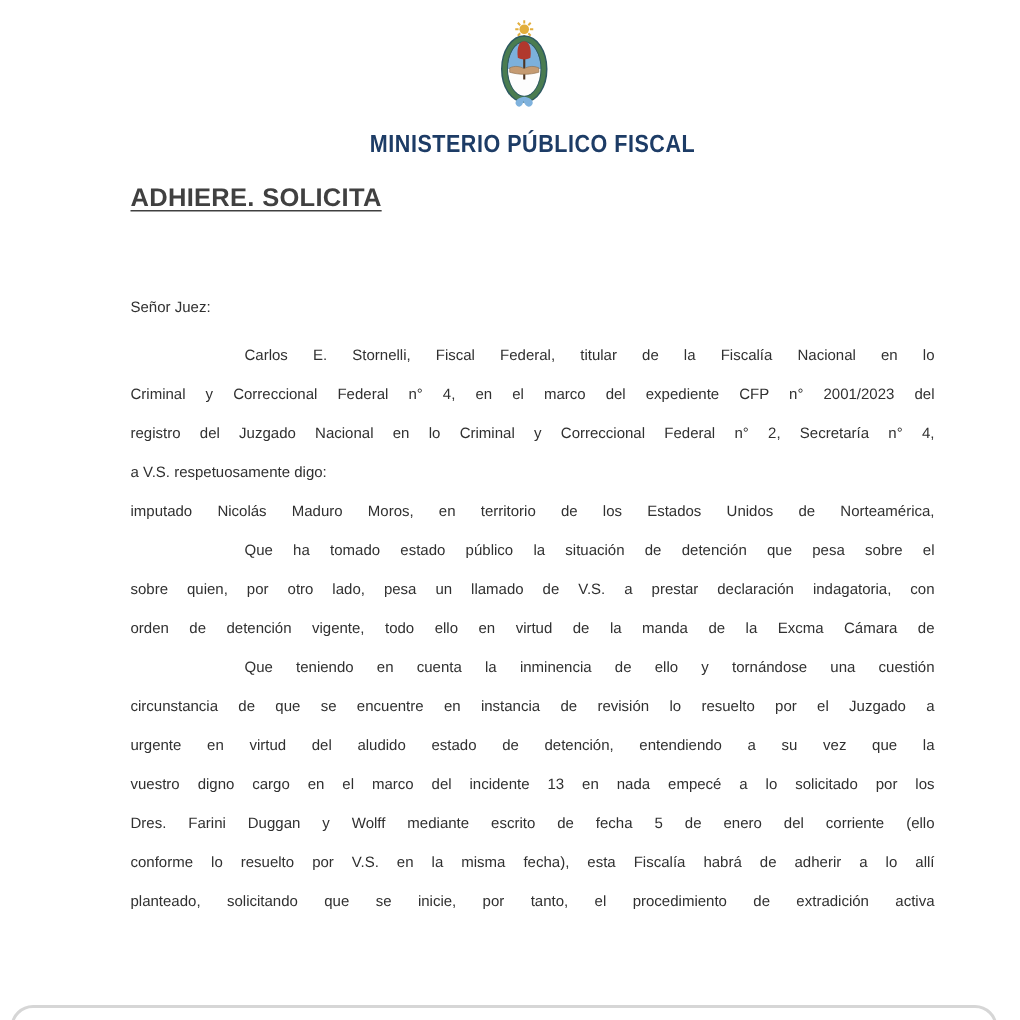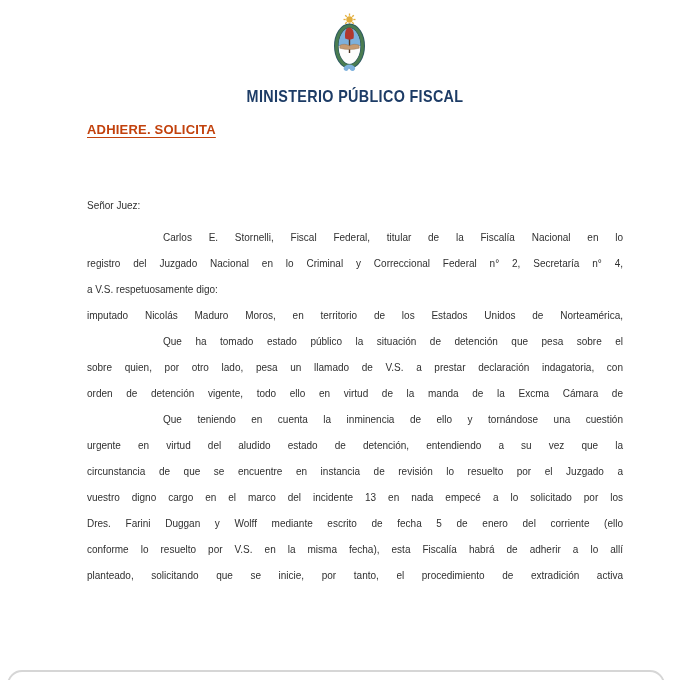--- a/index.html
+++ b/index.html
@@ -12,21 +12,21 @@
   }
   .emblem { position: absolute; left: 329px; top: 13px; }
   .ministry-title {
     position: absolute; top: 87px; left: 87px; width: 536px;
     text-align: center;
     font-size: 16.5px; font-weight: 700; letter-spacing: 0.4px;
     transform: scaleX(0.87);
   }
   .doc-heading {
     position: absolute; top: 122px; left: 87px;
-    font-size: 13px; font-weight: 700; color: #c2410c;
+    font-size: 17px; font-weight: 700; color: #404040;
     letter-spacing: 0.2px;
     text-decoration: underline;
     text-decoration-thickness: 1.4px;
     text-underline-offset: 3px;
   }
   .doc-body {
     position: absolute; top: 193px; left: 87px; width: 536px;
     font-size: 10px; line-height: 26px;
   }
   .salutation { margin-bottom: 6px; }
@@ -81,33 +81,34 @@
 
   <div class="ministry-title" style="color: rgb(29, 60, 102);">MINISTERIO PÚBLICO FISCAL</div>
 
   <div class="doc-heading">ADHIERE. SOLICITA</div>
 
   <div class="doc-body" style="color: rgb(48, 48, 48);">
     <div class="salutation">Señor Juez:</div>
     <div>
         <div>
           <div class="line first">Carlos E. Stornelli, Fiscal Federal, titular de la Fiscalía Nacional en lo</div>
+          <div class="line">Criminal y Correccional Federal n° 4, en el marco del expediente CFP n° 2001/2023 del</div>
           <div class="line">registro del Juzgado Nacional en lo Criminal y Correccional Federal n° 2, Secretaría n° 4,</div>
           <div class="line last">a V.S. respetuosamente digo:</div>
         </div>
         <div>
           <div class="line">imputado Nicolás Maduro Moros, en territorio de los Estados Unidos de Norteamérica,</div>
           <div class="line first">Que ha tomado estado público la situación de detención que pesa sobre el</div>
           <div class="line">sobre quien, por otro lado, pesa un llamado de V.S. a prestar declaración indagatoria, con</div>
           <div class="line">orden de detención vigente, todo ello en virtud de la manda de la Excma Cámara de</div>
         </div>
         <div>
           <div class="line first">Que teniendo en cuenta la inminencia de ello y tornándose una cuestión</div>
+          <div class="line">circunstancia de que se encuentre en instancia de revisión lo resuelto por el Juzgado a</div>
           <div class="line">urgente en virtud del aludido estado de detención, entendiendo a su vez que la</div>
-          <div class="line">circunstancia de que se encuentre en instancia de revisión lo resuelto por el Juzgado a</div>
           <div class="line">vuestro digno cargo en el marco del incidente 13 en nada empecé a lo solicitado por los</div>
           <div class="line">Dres. Farini Duggan y Wolff mediante escrito de fecha 5 de enero del corriente (ello</div>
           <div class="line">conforme lo resuelto por V.S. en la misma fecha), esta Fiscalía habrá de adherir a lo allí</div>
           <div class="line">planteado, solicitando que se inicie, por tanto, el procedimiento de extradición activa</div>
         </div>
       </div>
   </div>
 
   <div class="next-card-edge" style="border-color: rgb(214, 214, 214);"></div>
 

